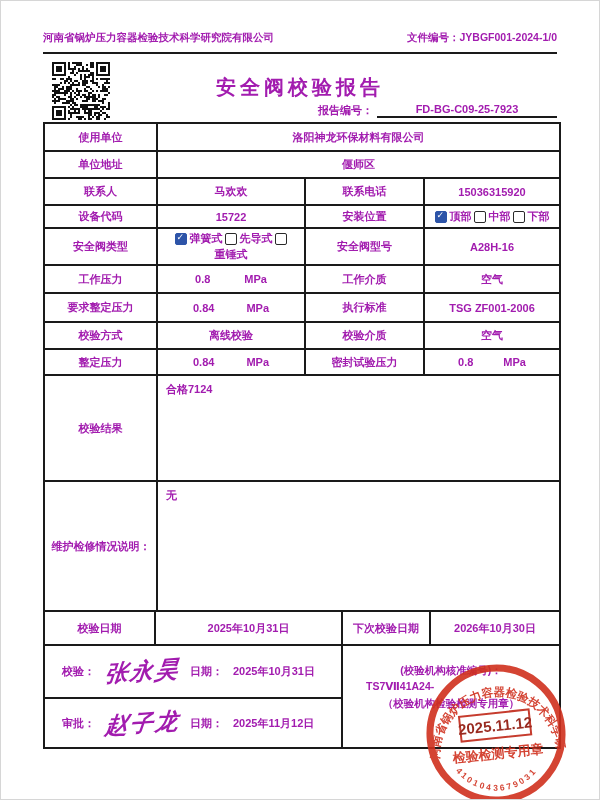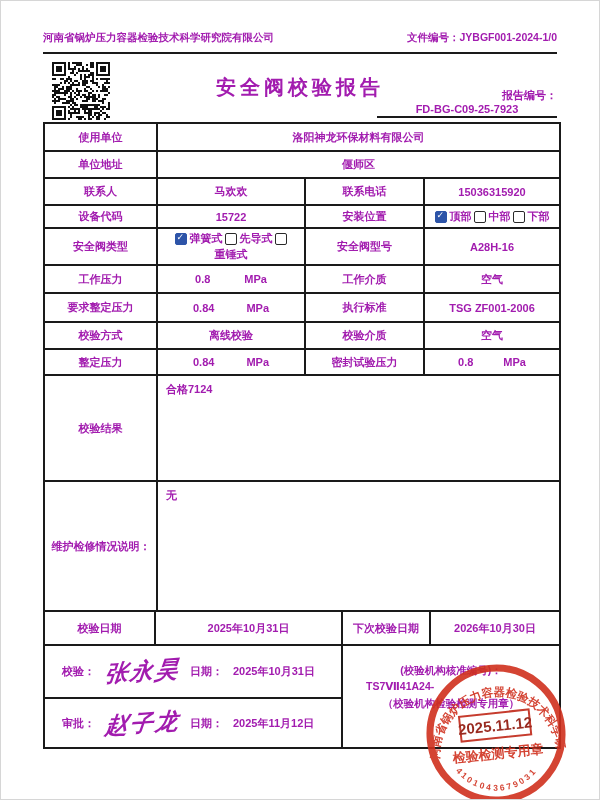--- a/index.html
+++ b/index.html
@@ -10,21 +10,21 @@
   .hdr-row{display:flex;justify-content:space-between;align-items:flex-end;
            margin:30px 42px 0 42px;padding-bottom:7px;border-bottom:2px solid #1a1a1a;
            font-size:10.5px;font-weight:700;}
   .hdr-right{white-space:nowrap;}
   
   .title-block{position:relative;margin:6px 42px 0 42px;height:62px;}
   .qr{position:absolute;left:8px;top:2px;width:60px;height:58px;}
   .doc-title{position:absolute;left:0;right:0;top:2px;text-align:center;
              font-size:20px;font-weight:700;letter-spacing:4px;margin-top:12px;}
   .report-no-row{position:absolute;right:0;bottom:4px;display:flex;align-items:flex-end;
-                 font-size:11px;font-weight:700;flex-direction:column;}
+                 font-size:11px;font-weight:700;}
   .report-no-row .uline{display:inline-block;width:180px;text-align:center;
                         border-bottom:2px solid #1a1a1a;padding-bottom:1px;margin-left:4px;}
   
   table{border-collapse:collapse;table-layout:fixed;width:516px;margin:0 0 0 42px;}
   td{border:2px solid #1a1a1a;font-size:11px;font-weight:700;text-align:center;
      vertical-align:middle;padding:2px 3px;overflow:hidden;}
   table.tbl-b{margin-top:-2px;}
   .cell-topleft{text-align:left;vertical-align:top;padding:6px 8px;}
   .cell-label-left{text-align:center;padding-left:4px;}
   

